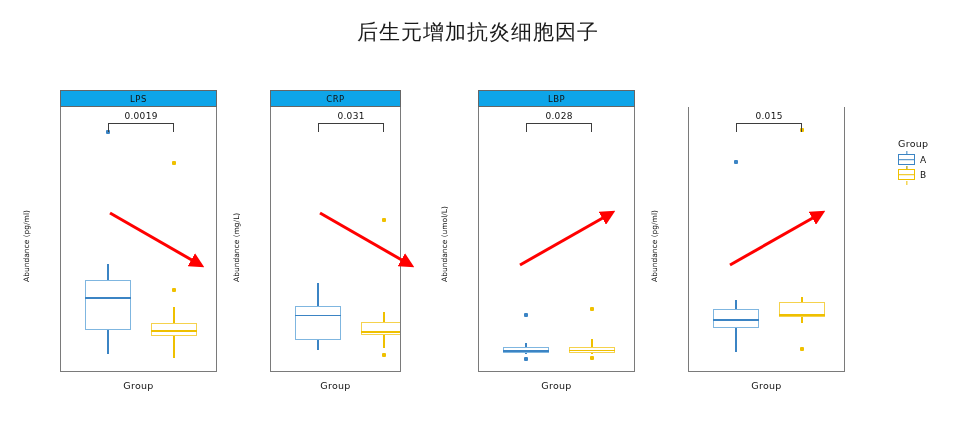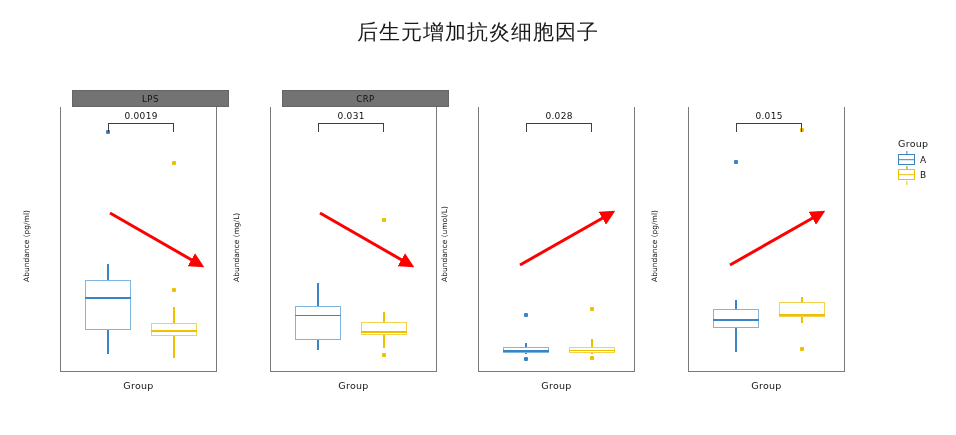--- a/index.html
+++ b/index.html
@@ -13,22 +13,22 @@
   
   .fig-title{
     position:absolute;top:18px;left:0;width:956px;
     text-align:center;font-size:21px;color:#1a1a1a;
     letter-spacing:1px;font-weight:400;
   }
 
   
   .panel{position:absolute;top:90px;height:300px;}
   .strip{
-    position:absolute;left:12px;top:0;height:17px;width:100%;
-    background:#737373;border:1px solid #666;box-sizing:border-box;
+    position:absolute;left:0;top:0;height:17px;width:100%;
+    background:#0ea5e9;border:1px solid #666;box-sizing:border-box;
     font-size:8.5px;color:#111;display:flex;align-items:center;
     justify-content:center;letter-spacing:.5px;
   }
   .plotarea{
     position:absolute;left:0;top:17px;right:0;bottom:18px;
     border:1px solid #7a7a7a;border-top:none;box-sizing:border-box;
     background:#ffffff;overflow:hidden;
   }
   .ylab{
     position:absolute;font-size:7.5px;color:#111;
@@ -113,21 +113,21 @@
           <div class="sigwrap" style="left: 47.1px; top: 16px; width: 65.94px; height: 9px;">
             <div class="sigline" style="left: 0px; top: 0px; width: 100%; height: 1px;"></div>
             <div class="sigline" style="left: 0px; top: 0px; width: 1px; height: 9px;"></div>
             <div class="sigline" style="right: 0px; top: 0px; width: 1px; height: 9px;"></div>
             <div class="sigtext" style="top: -2px;">0.0019</div>
           </div>
         </div>
         <div class="ylab" style="left: -38px; top: 191.5px;">Abundance (pg/ml)</div>
         <div class="xlab">Group</div>
       </div>
-      <div class="panel" style="left: 270px; width: 167px;">
+      <div class="panel" style="left: 270px; width: 131px;">
         <div class="strip">CRP</div>
         <div class="plotarea">
           <div class="ytickmark" style="top: 253.478px;"></div>
           <div class="ytickmark" style="top: 195.87px;"></div>
           <div class="ytickmark" style="top: 138.261px;"></div>
           <div class="ytickmark" style="top: 80.6522px;"></div>
           <div class="ytickmark" style="top: 23.0435px;"></div>
           <div class="xtickmark" style="left: 47.1px;"></div>
           <div class="xtickmark" style="left: 113.04px;"></div>
           <div>
@@ -148,20 +148,21 @@
             <div class="sigline" style="left: 0px; top: 0px; width: 100%; height: 1px;"></div>
             <div class="sigline" style="left: 0px; top: 0px; width: 1px; height: 9px;"></div>
             <div class="sigline" style="right: 0px; top: 0px; width: 1px; height: 9px;"></div>
             <div class="sigtext" style="top: -2px;">0.031</div>
           </div>
         </div>
         <div class="ylab" style="left: -38px; top: 191.5px;">Abundance (mg/L)</div>
         <div class="xlab">Group</div>
       </div>
       <div class="panel" style="left: 478px; width: 157px;">
+        <div class="strip">LBP</div>
         <div class="plotarea">
           <div class="ytickmark" style="top: 253.958px;"></div>
           <div class="ytickmark" style="top: 198.75px;"></div>
           <div class="ytickmark" style="top: 143.542px;"></div>
           <div class="ytickmark" style="top: 88.3333px;"></div>
           <div class="ytickmark" style="top: 33.125px;"></div>
           <div class="xtickmark" style="left: 47.1px;"></div>
           <div class="xtickmark" style="left: 113.04px;"></div>
           <div>
             <div class="whisker" style="left: 46.4px; top: 235.74px; height: 4.69271px; background: rgb(59, 132, 196);"></div>

